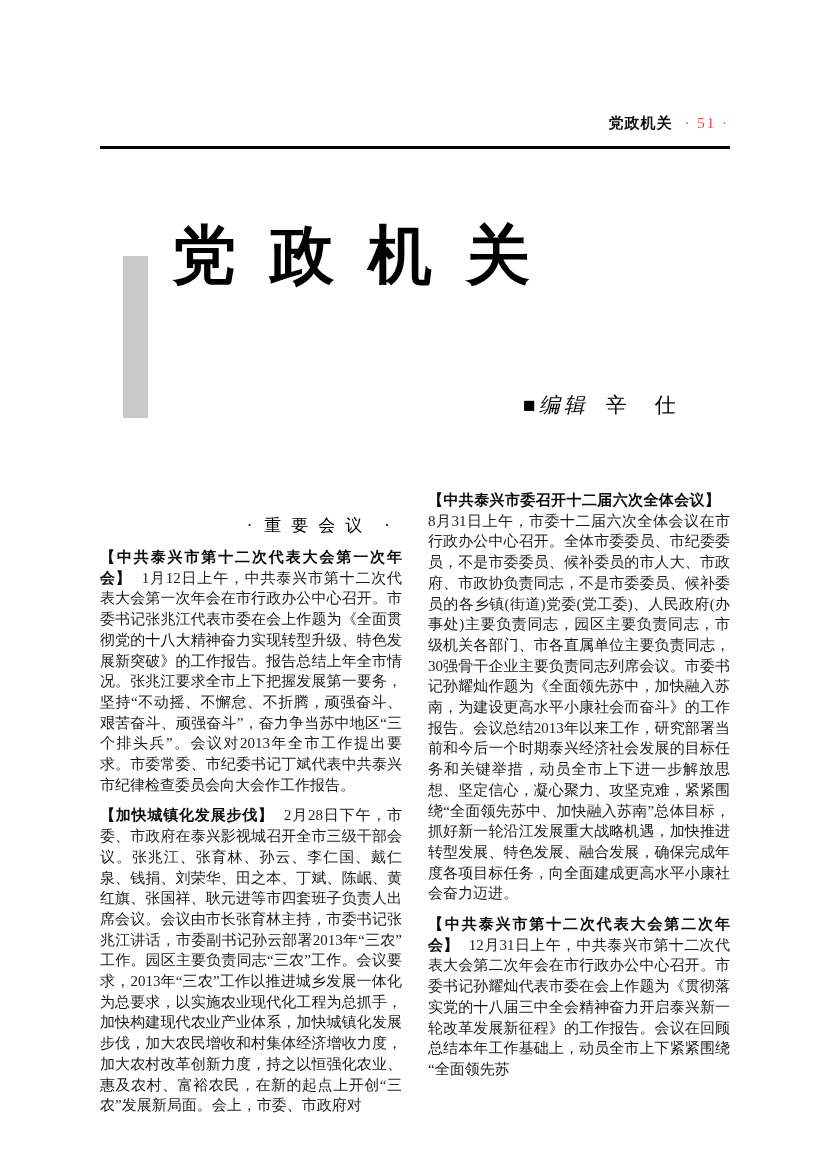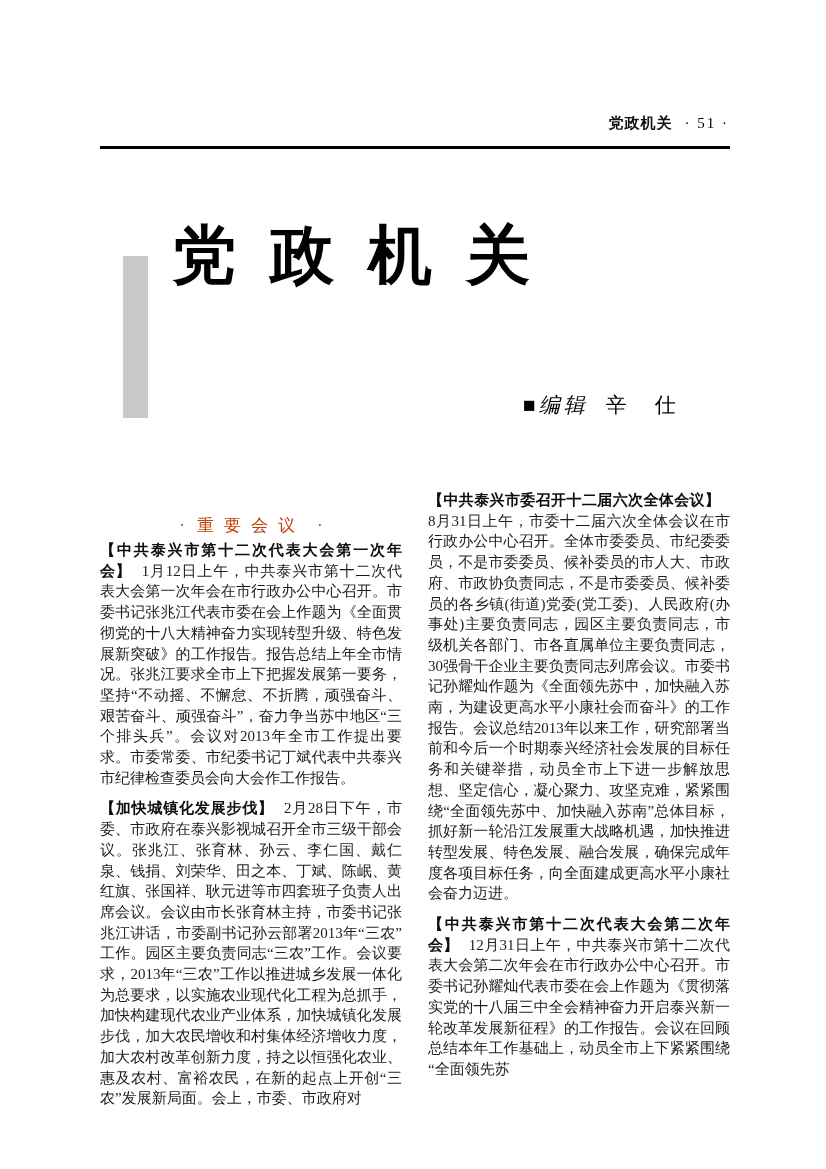--- a/index.html
+++ b/index.html
@@ -3,21 +3,21 @@
 <meta charset="utf-8">
 <style>
   html,body{margin:0;padding:0;background:#ffffff;}
   .page{
     position:relative;width:826px;height:1169px;background:#ffffff;overflow:hidden;
     font-family:"Liberation Serif","DejaVu Serif",serif;color:#1c1c1c;
   }
   
   .running-head{position:absolute;top:114px;right:97px;font-size:15px;white-space:nowrap;}
   .rh-section{font-family:"Liberation Sans","DejaVu Sans",sans-serif;font-weight:700;letter-spacing:1px;color:#111;}
-  .rh-page{font-family:"Liberation Serif","DejaVu Serif",serif;margin-left:12px;letter-spacing:2px;color:#000000;}
+  .rh-page{font-family:"Liberation Serif","DejaVu Serif",serif;margin-left:12px;letter-spacing:2px;color:#ef4444;}
   .head-rule{position:absolute;left:100px;top:146px;width:630px;height:3px;background:#000;}
   
   .title-bar{position:absolute;left:123px;top:256px;width:25px;height:162px;background:#c9c9c9;}
   .chapter-title{
     position:absolute;left:172px;top:212px;margin:0;font-size:64px;font-weight:700;
     letter-spacing:34px;white-space:nowrap;color:#000;
     font-family:"Liberation Serif","DejaVu Serif",serif;
   }
   
   .editor-line{position:absolute;left:523px;top:391px;font-size:21px;color:#000;white-space:nowrap;}
@@ -25,21 +25,21 @@
   .editor-label{letter-spacing:4px;font-style:italic;}
   .editor-name{margin-left:17px;letter-spacing:28px;}
   
   .columns{position:absolute;left:100px;top:490px;width:630px;display:flex;gap:26px;}
   .col{width:302px;}
   .org-box{
     height:47px;line-height:47px;background:#c9c9c9;text-align:center;
     font-size:20px;font-weight:700;letter-spacing:2px;color:#111;
     font-family:"Liberation Sans","DejaVu Sans",sans-serif;
   }
-  .section-marker{text-align:center;margin:24px 0 3px;font-size:17px;color:#c2410c;white-space:nowrap;}
+  .section-marker{text-align:right;margin:24px 0 10px;font-size:17px;color:#000000;white-space:nowrap;}
   .sm-dot{margin:0 12px;}
   .sm-text{letter-spacing:10px;}
   .article{
     margin:0 0 10px;font-size:15px;line-height:20.7px;
     text-align:justify;text-justify:inter-ideograph;color:#1c1c1c;
   }
   .article:last-child{margin-bottom:0;}
   .article-heading{
     font-family:"Liberation Sans","DejaVu Sans",sans-serif;font-weight:700;
     padding-right:10px;color:#0d0d0d;

